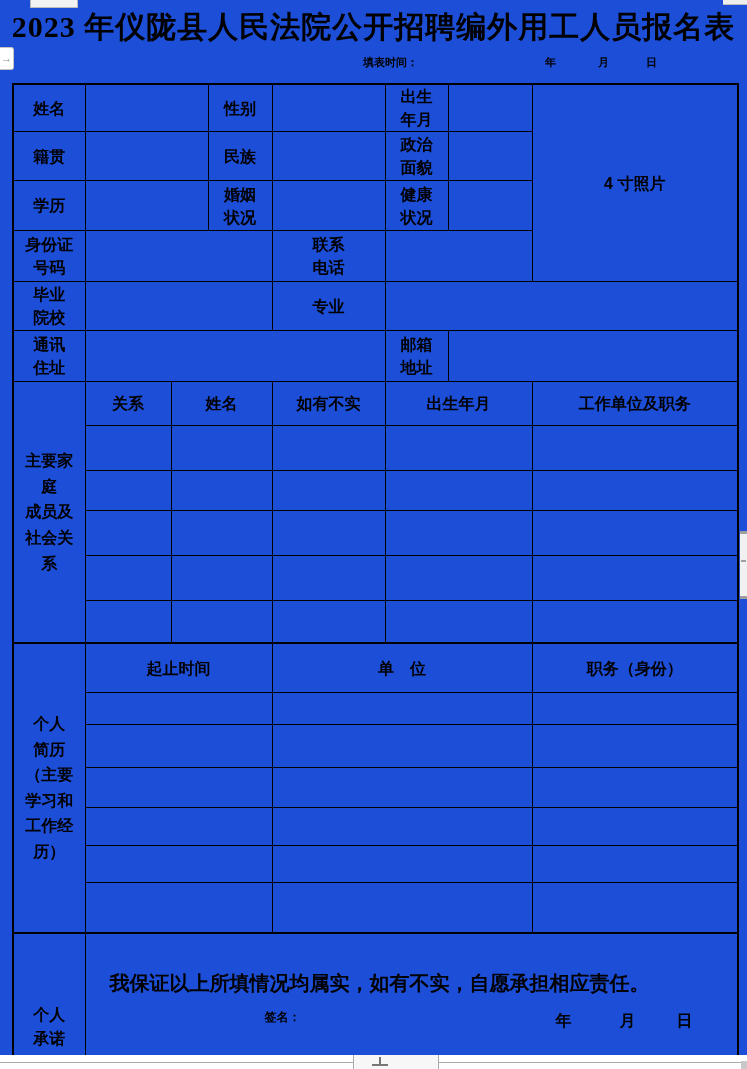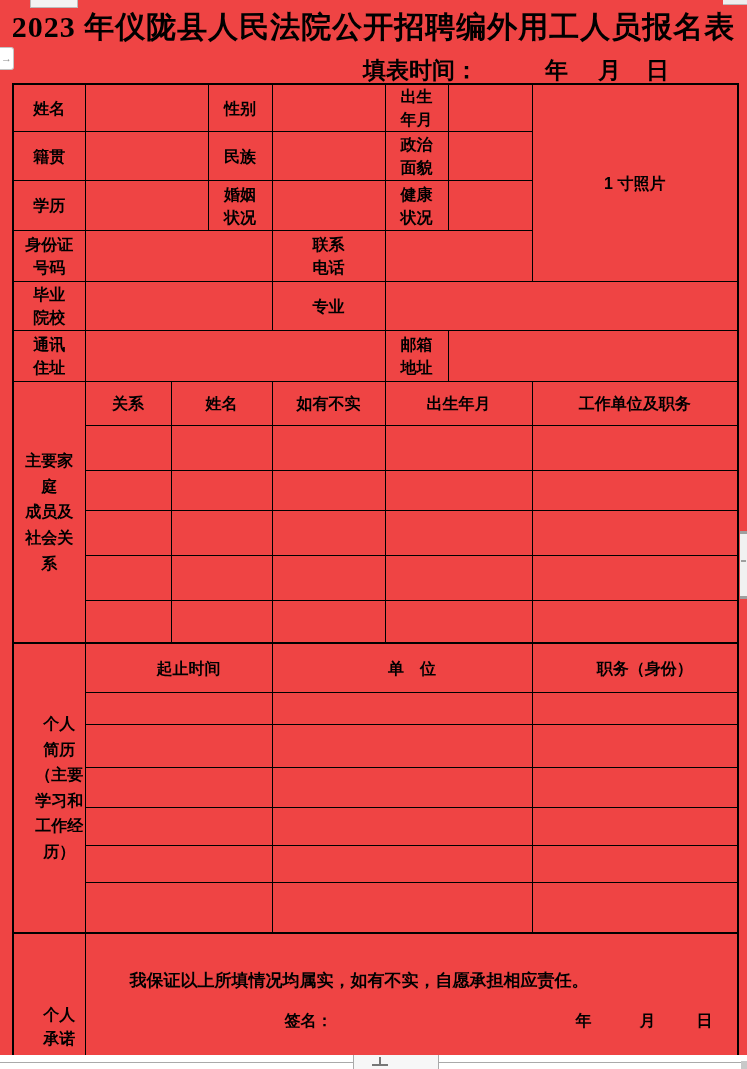--- a/index.html
+++ b/index.html
@@ -1,38 +1,38 @@
 <!DOCTYPE html>
 <html><head>
 <meta charset="utf-8">
 <style>
   html,body{margin:0;padding:0;background:#fff;}
-  .page{position:relative;width:747px;height:1069px;background:#ef4444;overflow:hidden;
+  .page{position:relative;width:747px;height:1069px;background:#1d4ed8;overflow:hidden;
         font-family:"Liberation Sans",sans-serif;color:#000;text-decoration:underline;}
   .doc-title{position:absolute;top:8px;left:0;width:747px;text-align:center;
              font-family:"Liberation Serif",serif;font-weight:bold;font-size:30px;line-height:38px;
              letter-spacing:1px;}
-  .fill-time{position:absolute;top:53px;left:0;width:747px;height:26px;font-weight:bold;font-size:23px;}
+  .fill-time{position:absolute;top:53px;left:0;width:747px;height:26px;font-weight:bold;font-size:11px;}
   .fill-time span{position:absolute;top:2px;}
   .ft-label{left:363px;}
   .ft-year{left:545px;}
   .ft-month{left:598px;}
   .ft-day{left:646px;}
 
   table.form{position:absolute;top:83px;left:12px;width:725px;border-collapse:collapse;
              table-layout:fixed;border:2px solid #000;}
   td{border:1px solid #000;padding:0;vertical-align:middle;text-align:center;
      font-weight:bold;font-size:16px;line-height:1.45;white-space:pre-line;overflow:hidden;}
   td.blank{font-weight:normal;}
-  tr.thick td{border-top:2px solid #000;padding-left:20px;}
+  tr.thick td{border-top:2px solid #000;}
   td.vlabel{line-height:1.6;}
   td.commit-body{vertical-align:top;text-align:left;position:relative;}
   .commit-inner{position:relative;width:100%;height:100%;}
-  .commit-statement{position:absolute;top:12px;left:24px;font-weight:bold;font-size:17px;}
-  .commit-sign{position:absolute;top:52px;left:179px;font-weight:bold;font-size:16px;}
+  .commit-statement{position:absolute;top:12px;left:24px;font-weight:bold;font-size:20px;}
+  .commit-sign{position:absolute;top:52px;left:179px;font-weight:bold;font-size:12px;}
   .c-year{position:absolute;top:52px;left:470px;font-weight:bold;font-size:16px;}
   .c-month{position:absolute;top:52px;left:534px;font-weight:bold;font-size:16px;}
   .c-day{position:absolute;top:52px;left:591px;font-weight:bold;font-size:16px;}
 
   
   .sliver-top-left{position:absolute;left:30px;top:0;width:46px;height:7px;
                    background:#f3f3f3;border:1px solid #bbb;border-top:none;}
   .sliver-top-right{position:absolute;left:723px;top:0;width:24px;height:4px;
                     background:#eee;border-bottom:1px solid #bbb;}
   .left-arrow-btn{position:absolute;left:0;top:47px;width:13px;height:21px;background:#fff;
@@ -80,21 +80,21 @@
 
     <tbody>
         <tr style="height:44px">
       <td>姓名</td>
       <td class="blank" colspan="2"></td>
       <td>性别</td>
       <td class="blank"></td>
       <td>出生
 年月</td>
       <td class="blank"></td>
-      <td rowspan="4">1 寸照片</td>
+      <td rowspan="4">4 寸照片</td>
     </tr>
     <tr style="height:49px">
       <td>籍贯</td>
       <td class="blank" colspan="2"></td>
       <td>民族</td>
       <td class="blank"></td>
       <td>政治
 面貌</td>
       <td class="blank"></td>
     </tr>

